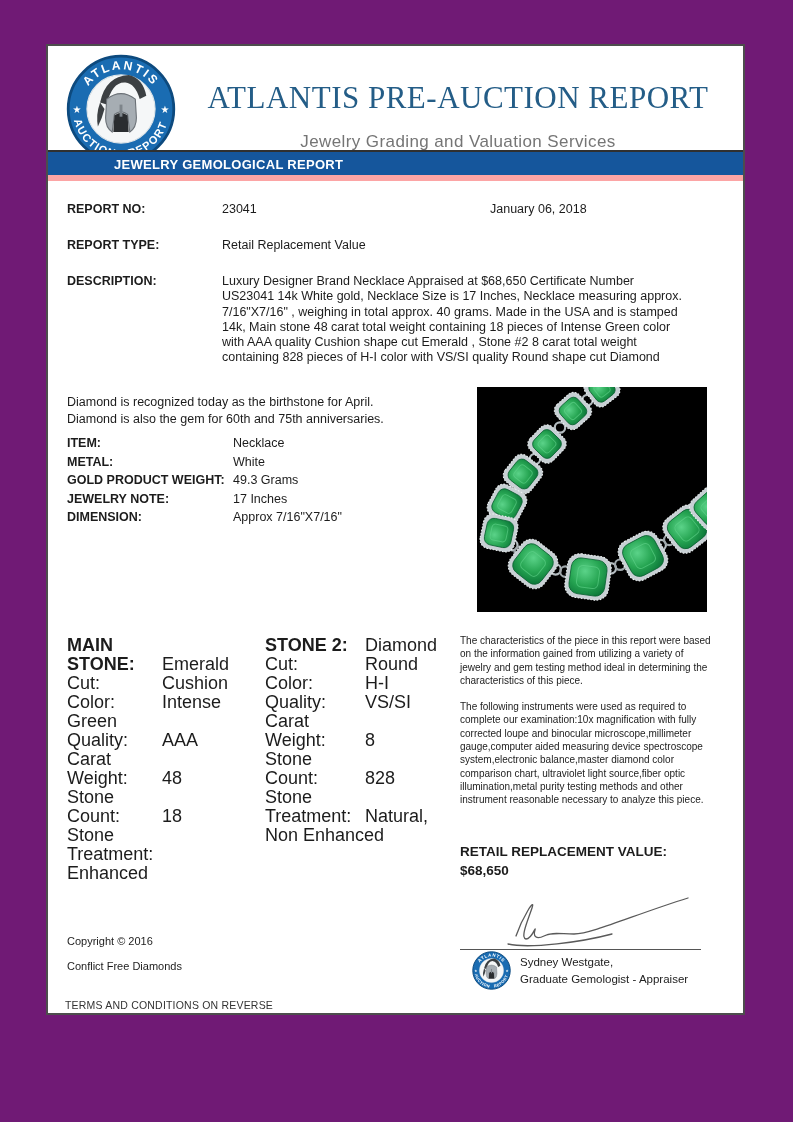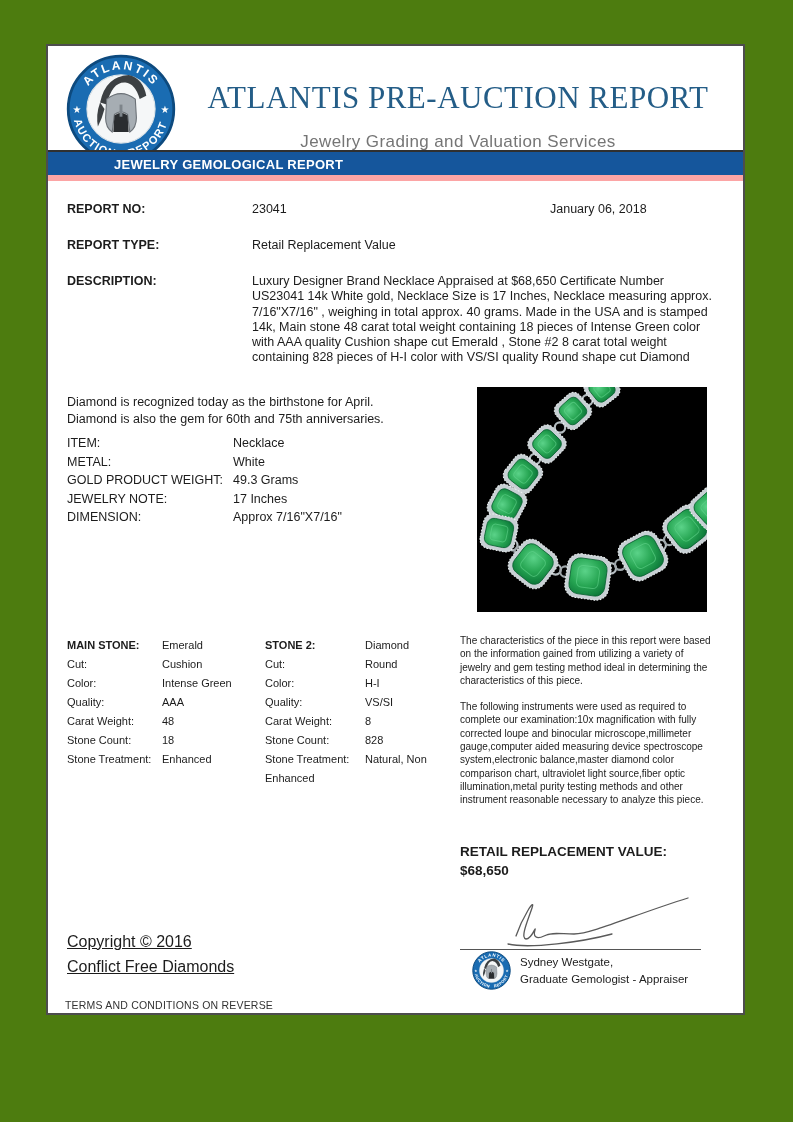--- a/index.html
+++ b/index.html
@@ -1,54 +1,54 @@
 <!DOCTYPE html>
 <html><head>
 <meta charset="utf-8">
 <style>
   * { margin:0; padding:0; box-sizing:border-box; }
   body { width:793px; height:1122px; background:#ffffff; font-family:"Liberation Sans", sans-serif; color:#1c1c1c; }
-  .page { position:relative; width:793px; height:1122px; background:#4d7c0f; overflow:hidden; }
+  .page { position:relative; width:793px; height:1122px; background:#701a75; overflow:hidden; }
   .frame { position:absolute; left:46px; top:44px; width:699px; height:971px; border:2px solid #4d4d4d; background:#fff; }
 
   
   .logo { position:absolute; left:18px; top:8px; width:110px; height:110px; }
   .titleblock { position:absolute; left:148px; top:34px; width:524px; text-align:center; }
   .title { font-family:"Liberation Serif", serif; font-size:31px; color:#245d87; letter-spacing:.5px; white-space:nowrap; }
   .subtitle { font-size:17px; color:#757575; margin-top:16px; letter-spacing:.4px; }
   .banner { position:absolute; left:0; top:104px; width:100%; height:31px; background:#15569c;
             border-top:2px solid #303030; border-bottom:6px solid #fca5a5;
             color:#fff; font-weight:bold; font-size:13px; line-height:26px; padding-left:66px; letter-spacing:.3px; }
 
   
-  .rrow { position:absolute; left:19px; display:grid; grid-template-columns:155px 268px 1fr; font-size:12.5px; width:660px;gap:30px; }
+  .rrow { position:absolute; left:19px; display:grid; grid-template-columns:155px 268px 1fr; font-size:12.5px; width:660px; }
   .lbl { font-weight:bold; }
   .desc-val { width:460px; line-height:1.22; }
 
   .birthstone { position:absolute; left:19px; top:348px; font-size:12.5px; line-height:1.32; }
 
   .items { position:absolute; left:19px; top:388px; font-size:12.5px; line-height:18.6px; width:400px; }
-  .ilbl { display:inline-block; width:166px; font-weight:normal; }
+  .ilbl { display:inline-block; width:166px; font-weight:bold; }
 
   .photo { position:absolute; left:429px; top:341px; width:230px; height:225px; background:#000; }
   .photo svg { display:block; }
 
-  .stonecol { position:absolute; top:590px; font-size:11px; line-height:19px; }
+  .stonecol { position:absolute; top:590px; font-size:18px; line-height:19px; }
   .col-main { left:19px; width:172px; }
   .col-s2   { left:217px; width:182px; }
   .slbl { display:inline-block; width:95px; }
   .slbl2 { display:inline-block; width:100px; }
   .stitle { font-weight:bold; }
 
   .chars { position:absolute; left:412px; top:588px; width:254px; font-size:10px; line-height:1.33; color:#222; }
   .chars p { margin-bottom:13px; }
 
   .valuation { position:absolute; left:412px; top:797px; font-size:13.5px; font-weight:bold; line-height:1.4; }
 
-  .copyright { position:absolute; left:19px; top:883px; font-size:16px; line-height:25px;text-decoration:underline; }
+  .copyright { position:absolute; left:19px; top:883px; font-size:11px; line-height:25px; }
 
   .sig-scribble { position:absolute; left:438px; top:846px; width:210px; height:58px; }
   .sigline { position:absolute; left:412px; top:903px; width:241px; border-top:1px solid #555; }
   .sig-badge { position:absolute; left:424px; top:905px; width:39px; height:39px; }
   .sig-name { position:absolute; left:472px; top:908px; font-size:11.5px; line-height:16.5px; color:#222; }
 
   .terms { position:absolute; left:17px; top:953px; font-size:10.5px; color:#333; letter-spacing:.2px; }
 
   svg text { font-family:"Liberation Sans", sans-serif; }
 </style>

